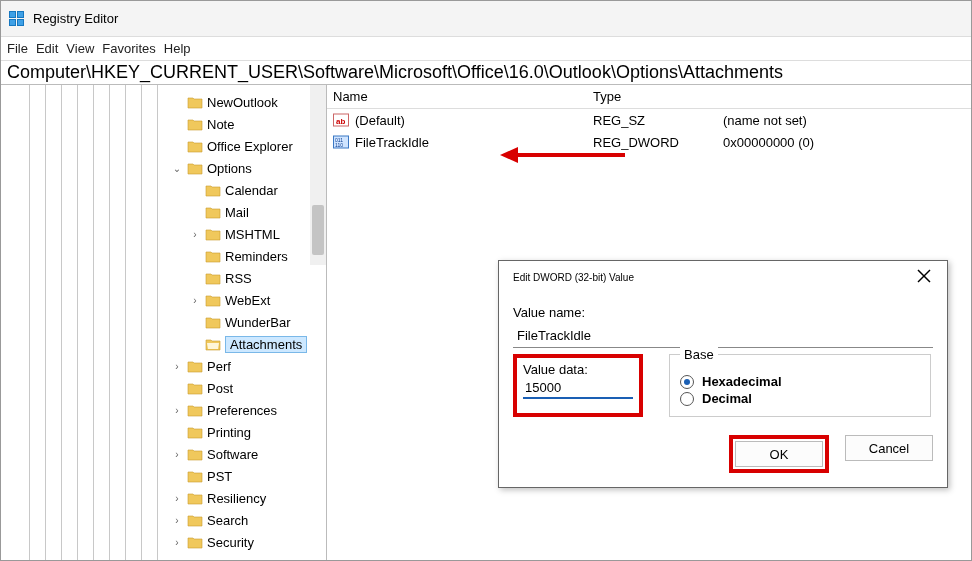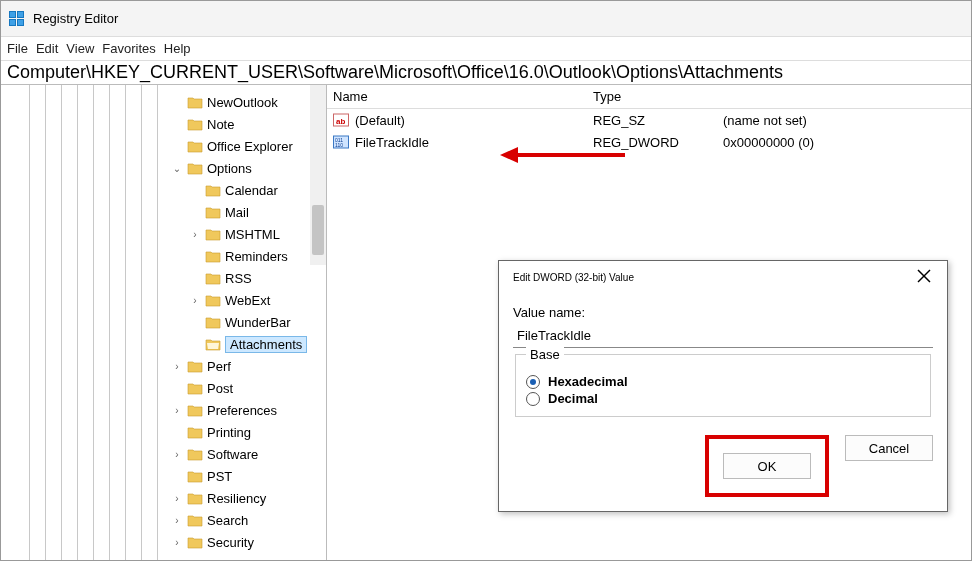--- a/index.html
+++ b/index.html
@@ -136,21 +136,21 @@
   .base-group { flex:1; border:1px solid #ccc; padding:2px 10px 10px 10px; position:relative; }
   .base-legend { position:relative; top:-10px; background:#fff; padding:0 4px; }
   .radio-row { display:flex; align-items:center; gap:8px; margin-top:2px;font-weight:bold; }
   .radio { width:14px; height:14px; border:1px solid #555; border-radius:50%; display:flex; align-items:center; justify-content:center; }
   .radio.checked::after { content:""; width:6px; height:6px; background:#1a5fb4; border-radius:50%; }
   .dlg-buttons { display:flex; justify-content:flex-end; gap:16px; padding:0 14px; margin-top:18px; }
   .btn {
     width:88px; height:26px; border:1px solid #bbb; background:#fcfcfc;
     display:flex; align-items:center; justify-content:center; font:inherit;
   }
-  .ok-wrap { border:4px solid #d80000; padding:14px; }
+  .ok-wrap { border:4px solid #d80000; padding:2px; }
   
   .arrow {
     position:absolute; left:500px; top:145px; width:130px; height:20px;
     pointer-events:none;
   }
 </style>
 </head>
 <body>
 
 <div class="title-bar">
@@ -381,20 +381,24 @@
     <span>Edit DWORD (32-bit) Value</span>
     <svg class="close-x" viewBox="0 0 14 14">
         <line x1="1" y1="1" x2="13" y2="13" stroke="#000" stroke-width="1.5"></line>
         <line x1="13" y1="1" x2="1" y2="13" stroke="#000" stroke-width="1.5"></line>
       </svg>
   </div>
   <div class="dlg-body">
     <div class="field-label">Value name:</div>
     <input class="ro-input" readonly="" value="FileTrackIdle" style="">
     <div class="row-two">
+      <div class="value-data-box">
+        <div>Value data:</div>
+        <input class="val-input" value="15000" style="">
+      </div>
       <fieldset class="base-group">
         <span class="base-legend">Base</span>
         <div class="radio-row">
           <span class="radio checked"></span>
           <span>Hexadecimal</span>
         </div>
         <div class="radio-row">
           <span class="radio"></span>
           <span>Decimal</span>
         </div>

